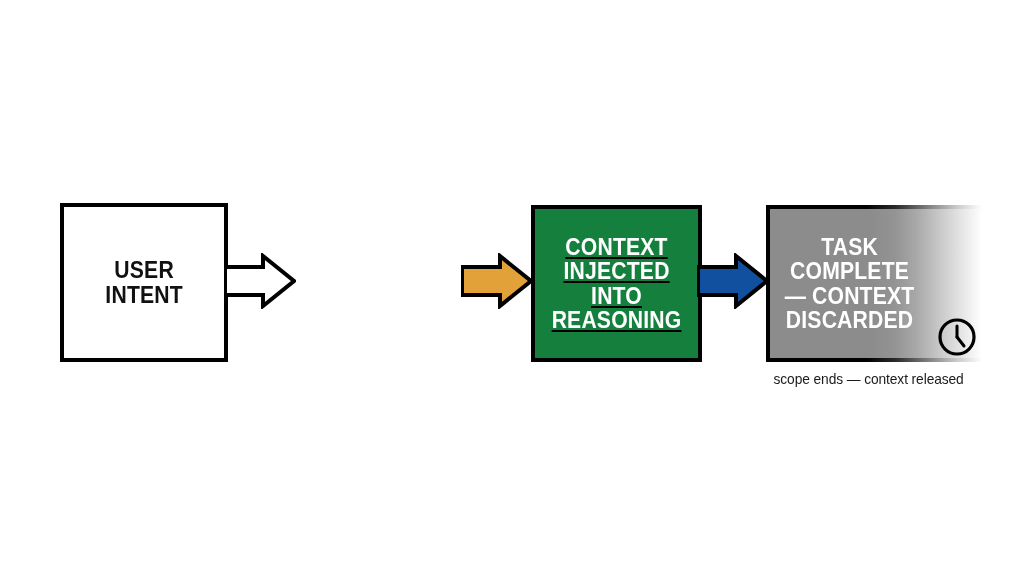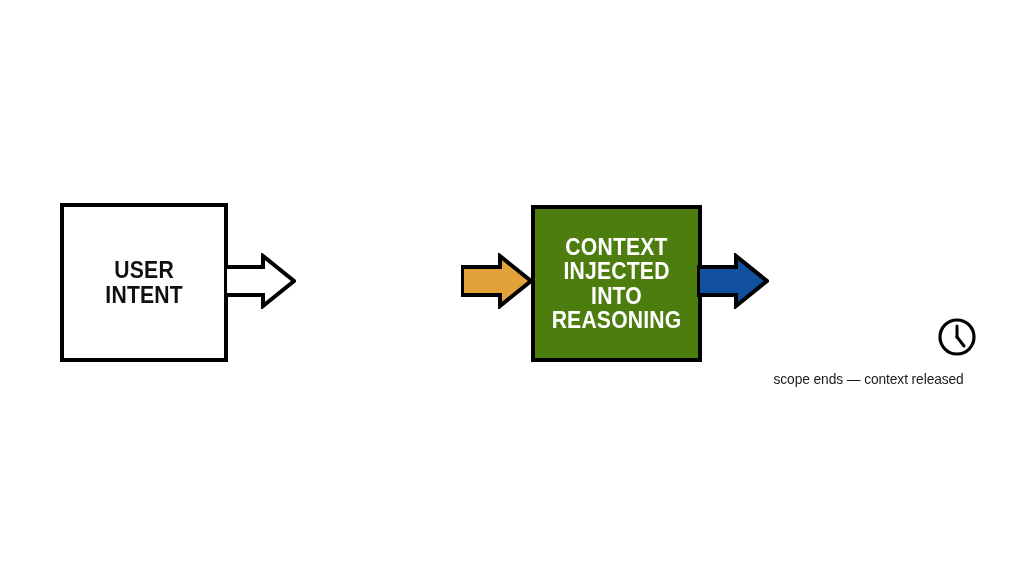--- a/index.html
+++ b/index.html
@@ -60,21 +60,22 @@
     color: #fdf6ec;
     font-size: 23px;
   }
 
   
   #node-context-injected {
     left: 531px;
     top: 205px;
     width: 171px;
     height: 157px;
-    background: #4d7c0f;
+    background: #15803d;
+    text-decoration: underline;
   }
   #node-context-injected .label {
     color: #ffffff;
     font-size: 23px;
   }
 
   
   #node-task-complete {
     left: 766px;
     top: 205px;
@@ -172,20 +173,29 @@
     <div class="label">CONTEXT
 INJECTED
 INTO
 REASONING</div>
   </div>
 
   <svg class="arrow-svg" id="arrow-3" width="72" height="56" viewBox="0 0 72 56">
     <polygon points="1,14 39,14 39,3 70,28 39,53 39,42 1,42" fill="#10509e" stroke="#000000" stroke-width="4" stroke-linejoin="miter"></polygon>
   </svg>
 
+  <div class="node" id="node-task-complete">
+    <div class="gbord-t"></div>
+    <div class="gbord-b"></div>
+    <div class="gbord-l"></div>
+    <div class="label">TASK
+COMPLETE
+— CONTEXT
+DISCARDED</div>
+  </div>
 
   <svg id="clock-icon" viewBox="0 0 42 42">
     <circle cx="21" cy="21" r="17" fill="none" stroke="#000000" stroke-width="3.2"></circle>
     <line x1="21" y1="21" x2="21" y2="10" stroke="#000000" stroke-width="3" stroke-linecap="round"></line>
     <line x1="21" y1="21" x2="28" y2="30" stroke="#000000" stroke-width="3" stroke-linecap="round"></line>
   </svg>
 
   <div id="scope-caption">scope ends — context released</div>
 
 </div>

